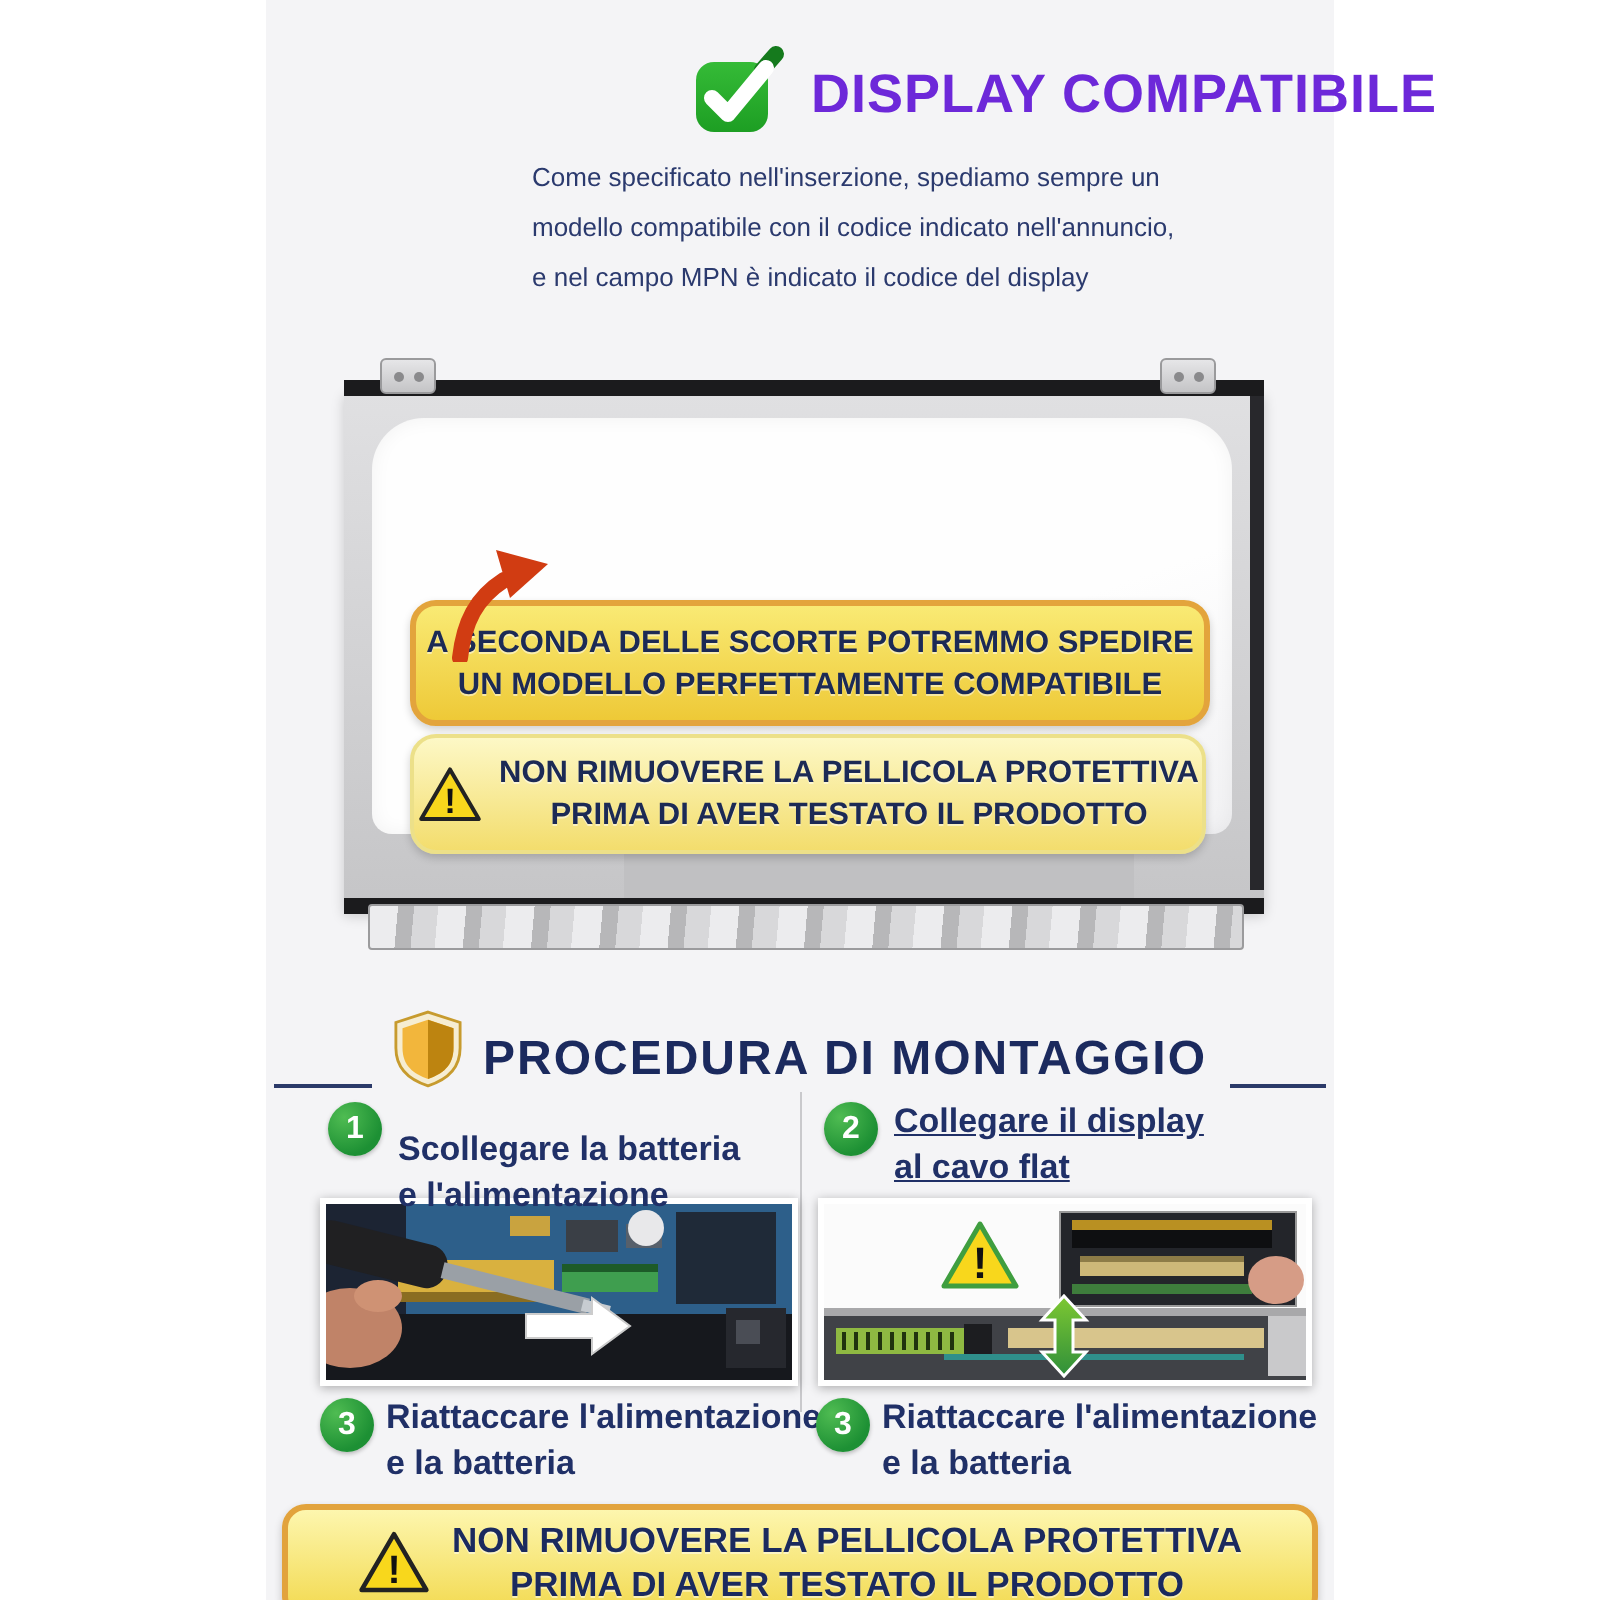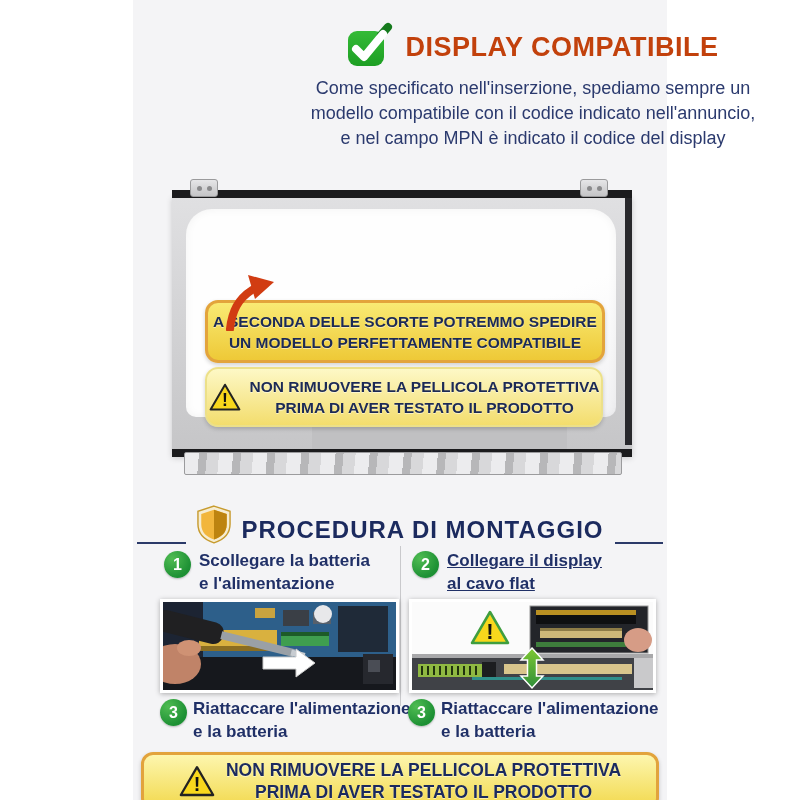--- a/index.html
+++ b/index.html
@@ -3,23 +3,23 @@
 <meta charset="utf-8">
 <style>
   html,body{margin:0;padding:0;background:#ffffff;}
   .page{position:relative;width:800px;height:800px;margin:0 auto;background:#ffffff;overflow:hidden;
         font-family:"Liberation Sans", sans-serif;}
   .content{position:absolute;left:133px;top:0;width:534px;height:800px;background:#f4f4f6;}
 
   
   .title-row{position:absolute;left:133px;top:26px;width:534px;display:flex;justify-content:center;align-items:center;gap:14px;}
   .check-icon{width:44px;height:42px;overflow:visible;}
-  .page-title{font-size:27px;font-weight:800;letter-spacing:.5px;color:#c2410c;}
-  .intro{position:absolute;left:133px;top:76px;width:534px;text-align:center;color:#2b3a6e;
-         font-size:18px;line-height:25px;}
+  .page-title{font-size:27px;font-weight:800;letter-spacing:.5px;color:#6d28d9;}
+  .intro{position:absolute;left:133px;top:76px;width:534px;color:#2b3a6e;
+         font-size:13px;line-height:25px;}
 
   
   .panel{position:absolute;left:172px;top:183px;width:460px;height:292px;}
   .bracket{position:absolute;top:-4px;width:26px;height:16px;background:linear-gradient(#e6e6e8,#c4c4c6);
            border:1px solid #9a9a9c;border-radius:3px;display:flex;justify-content:center;align-items:center;gap:5px;z-index:5;}
   .bracket i{width:5px;height:5px;border-radius:50%;background:#8a8a8c;display:block;}
   .bracket.bl{left:18px;} .bracket.br{left:408px;}
   .panel-top-strip{position:absolute;left:0;right:0;top:7px;height:8px;background:#1b1b1d;z-index:4;}
   .panel-frame{position:absolute;left:0;right:0;top:13px;height:260px;background:linear-gradient(#e0e0e2,#c5c5c7);
                box-shadow:0 2px 6px rgba(0,0,0,.18);}
@@ -142,21 +142,21 @@
       <div class="line"></div>
     </div>
 
   </div>
 
   <div class="col-divider"></div>
 
   <div class="step-badge" style="left:164px;top:551px;">
     <span>1</span>
   </div>
-  <div class="step-text" style="left:199px;top:549px;">
+  <div class="step-text" style="left:199px;top:563px;">
     <div>Scollegare la batteria</div>
     <div>e l'alimentazione</div>
   </div>
 
   <div class="step-badge" style="left:412px;top:551px;">
     <span>2</span>
   </div>
   <div class="step-text" style="left:447px;top:549px;text-decoration:underline;">
     <div>Collegare il display</div>
     <div>al cavo flat</div>

